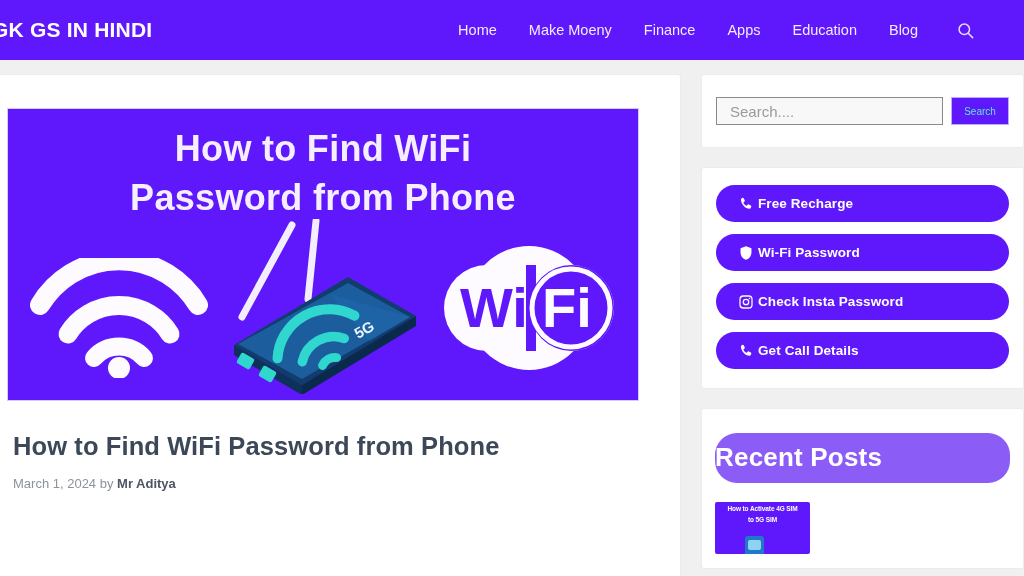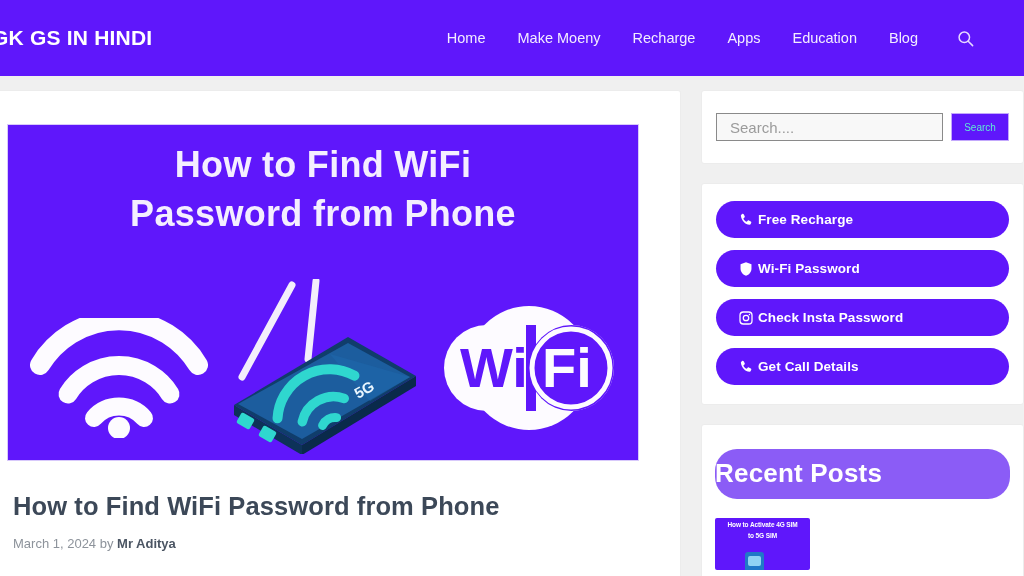--- a/index.html
+++ b/index.html
@@ -5,21 +5,21 @@
   * { box-sizing: border-box; margin: 0; padding: 0; }
   html, body {
     width: 1024px; height: 576px;
     overflow: hidden;
     background: #f0f0f0;
     font-family: "Liberation Sans", sans-serif;
   }
 
   
   .site-header {
-    height: 76px;
+    height: 60px;
     background: #5f17fb;
     display: flex;
     align-items: center;
     justify-content: space-between;
     padding: 0 18px 0 0;
     position: relative;
     z-index: 5;
   }
   .brand {
     color: #ffffff;
@@ -62,21 +62,21 @@
     background: #ffffff;
     border: 1px solid #ececec;
     border-left: none;
     border-radius: 0 3px 3px 0;
     padding: 33px 22px 20px 7px;
     min-height: 504px;
   }
 
   .hero {
     width: 632px;
-    height: 337px;
+    height: 293px;
     background: #5f17fb;
     position: relative;
     overflow: hidden;
     border: 1px solid #d8c9fb;
   }
   .hero-title {
     color: #f4eeff;
     font-weight: bold;
     font-size: 36px;
     line-height: 1.35;
@@ -198,21 +198,21 @@
 </style>
 </head>
 <body>
 
 <header class="site-header">
   <div class="brand">GK GS IN HINDI</div>
 
   <nav class="main-nav">
     <a class="nav-link">Home</a>
     <a class="nav-link">Make Moeny</a>
-    <a class="nav-link">Recharge</a>
+    <a class="nav-link">Finance</a>
     <a class="nav-link">Apps</a>
     <a class="nav-link">Education</a>
     <a class="nav-link">Blog</a>
 
     <button class="nav-search-btn">
       <svg width="19" height="19" viewBox="0 0 24 24" fill="none">
         <circle cx="10.5" cy="10.5" r="6.6" stroke="#e7daff" stroke-width="1.9"></circle>
         <line x1="15.4" y1="15.4" x2="21" y2="21" stroke="#e7daff" stroke-width="1.9" stroke-linecap="round"></line>
       </svg>
     </button>

